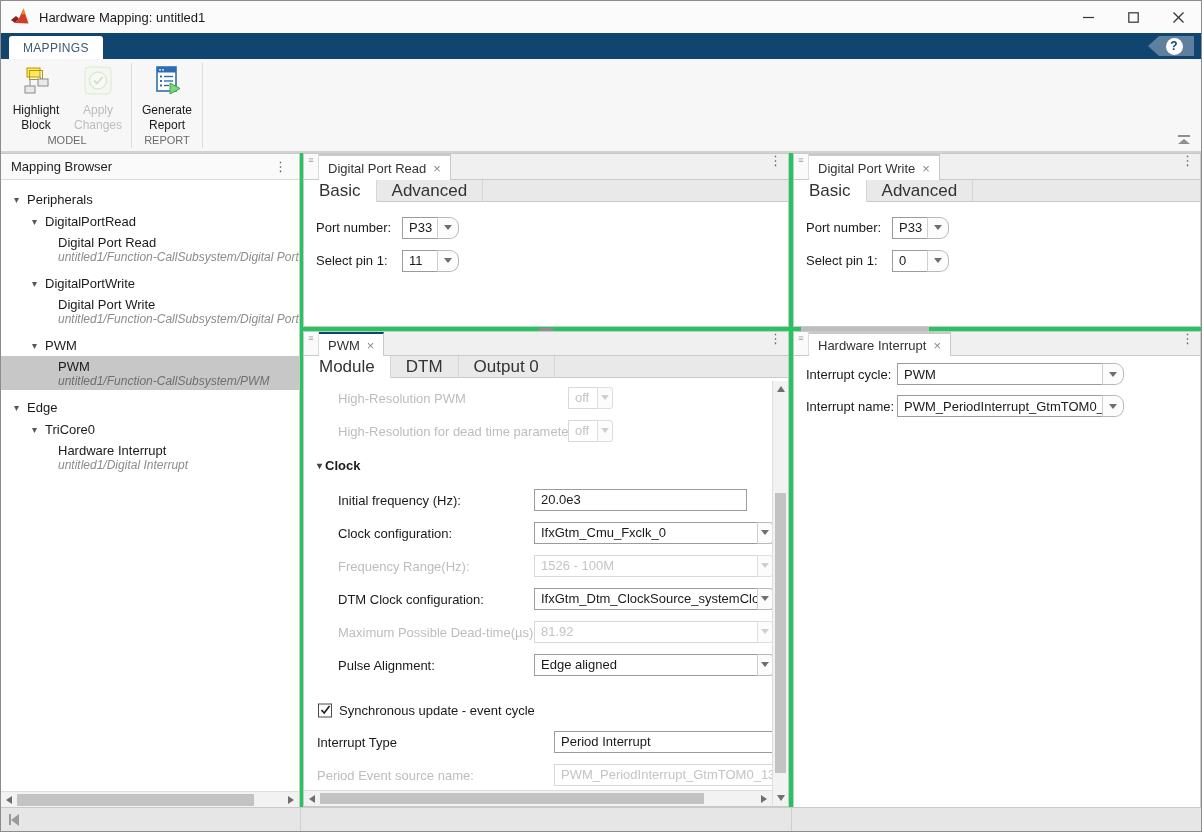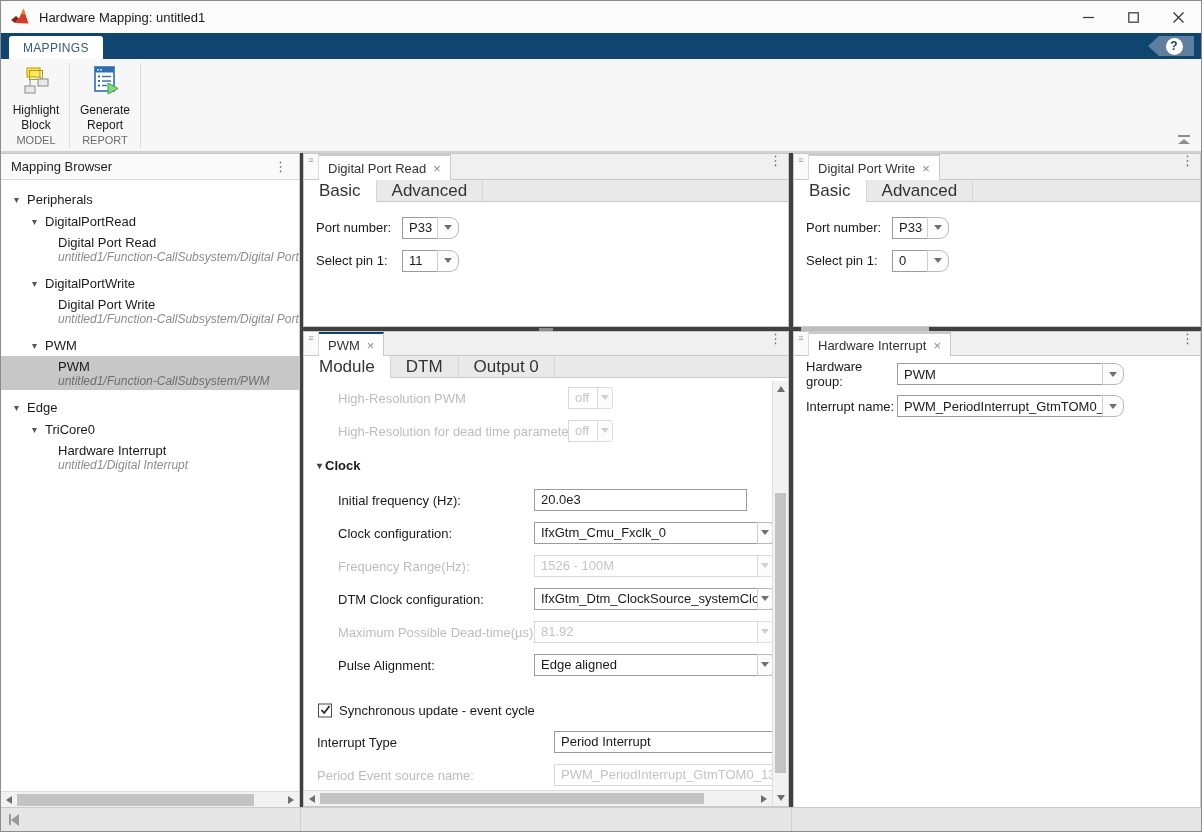--- a/index.html
+++ b/index.html
@@ -43,21 +43,21 @@
   .tbbtn .ticon { width:34px; height:36px; display:flex; align-items:flex-start; justify-content:center; }
   .tbbtn .tlab { font-size:12px; line-height:15px; text-align:center; color:#1a1a1a; margin-top:2px; }
   .tbbtn.disabled .tlab { color:#bdbdbd; }
   .tbbtn.disabled .ticon { opacity:.5; }
   .ribcollapse { position:absolute; right:10px; bottom:6px; width:14px; height:10px; }
   .ribcollapse .bar { width:12px; height:2px; background:#8e8e8e; margin:0 auto 2px auto; }
   .ribcollapse .tri { width:0; height:0; border-left:6px solid transparent; border-right:6px solid transparent;
     border-bottom:5px solid #8e8e8e; margin:0 auto; }
 
   
-  .main { position:absolute; top:152px; left:0; right:0; bottom:0; background:#404040;padding-left:40px; }
+  .main { position:absolute; top:152px; left:0; right:0; bottom:0; background:#22c55e;padding-left:40px; }
   .panel { position:absolute; background:#fff; border:1px solid #c9c9c9; overflow:hidden; }
 
   
   .p-browser { left:0; top:0; width:299px; height:656px; border-left:none; }
   .phead { height:26px; background:#fafafa; border-bottom:1px solid #dadada; display:flex; align-items:center;
     padding:0 6px 0 10px; font-size:13px; color:#222; }
   .dots { margin-left:auto; color:#666; font-size:13px; padding:0 6px; line-height:1; }
   .tree { position:absolute; top:27px; left:0; right:0; bottom:17px; overflow:hidden; padding-top:7px; background:#fff; }
   .trow { display:flex; align-items:center; height:22px; white-space:nowrap; }
   .trow .exp { width:11px; font-size:10px; color:#555; margin-right:5px; text-align:center; }
@@ -196,20 +196,33 @@
             <line x1="10" y1="14" x2="10" y2="21" stroke="#8a8a8a"></line>
             <rect x="18" y="14" width="10" height="7" fill="#e9e9e9" stroke="#8a8a8a"></rect>
             <rect x="5" y="21" width="10" height="7" fill="#e9e9e9" stroke="#8a8a8a"></rect>
           </svg>
         </span>
         <span class="tlab">
           <span>Highlight</span><br>
           <span>Block</span>
         </span>
       </div>
+      <div class="tbbtn disabled">
+        <span class="ticon">
+          <svg width="32" height="32" viewBox="0 0 32 32">
+            <rect x="3" y="2" width="26" height="27" rx="4" fill="#eef7ea" stroke="#bedcb2"></rect>
+            <circle cx="16" cy="15.5" r="8.5" fill="#f6fbf3" stroke="#a9cf9b"></circle>
+            <polyline points="12,15.5 15,18.5 20.5,12" fill="none" stroke="#a9cf9b" stroke-width="1.8"></polyline>
+          </svg>
+        </span>
+        <span class="tlab">
+          <span>Apply</span><br>
+          <span>Changes</span>
+        </span>
+      </div>
     </div>
     <div class="tbcaption">MODEL</div>
   </div>
   <div class="tbsep"></div>
   <div class="tbgroup">
     <div class="tbbtns">
       <div class="tbbtn" style="width:66px;">
         <span class="ticon">
           <svg width="32" height="32" viewBox="0 0 32 32">
             <rect x="6" y="2" width="19" height="24" fill="#ffffff" stroke="#2e6db4" stroke-width="1.6"></rect>
@@ -514,21 +527,21 @@
     <div class="doctabs" style="height:24px;">
       <div class="grip">≡</div>
       <div class="doctab">
         <span>Hardware Interrupt</span>
         <span class="tabclose">×</span>
       </div>
       <span class="dots">⋮</span>
     </div>
     <div class="hwi-content">
       <div class="hwrow">
-        <span class="flabel">Hardware group:</span>
+        <span class="flabel">Interrupt cycle:</span>
         <div class="dd">
           <span class="ddval" style="width:206px;">PWM</span>
           <span class="ddbtn">
               <span class="ddtri"></span>
             </span>
         </div>
       </div>
       <div class="hwrow">
         <span class="flabel">Interrupt name:</span>
         <div class="dd">

